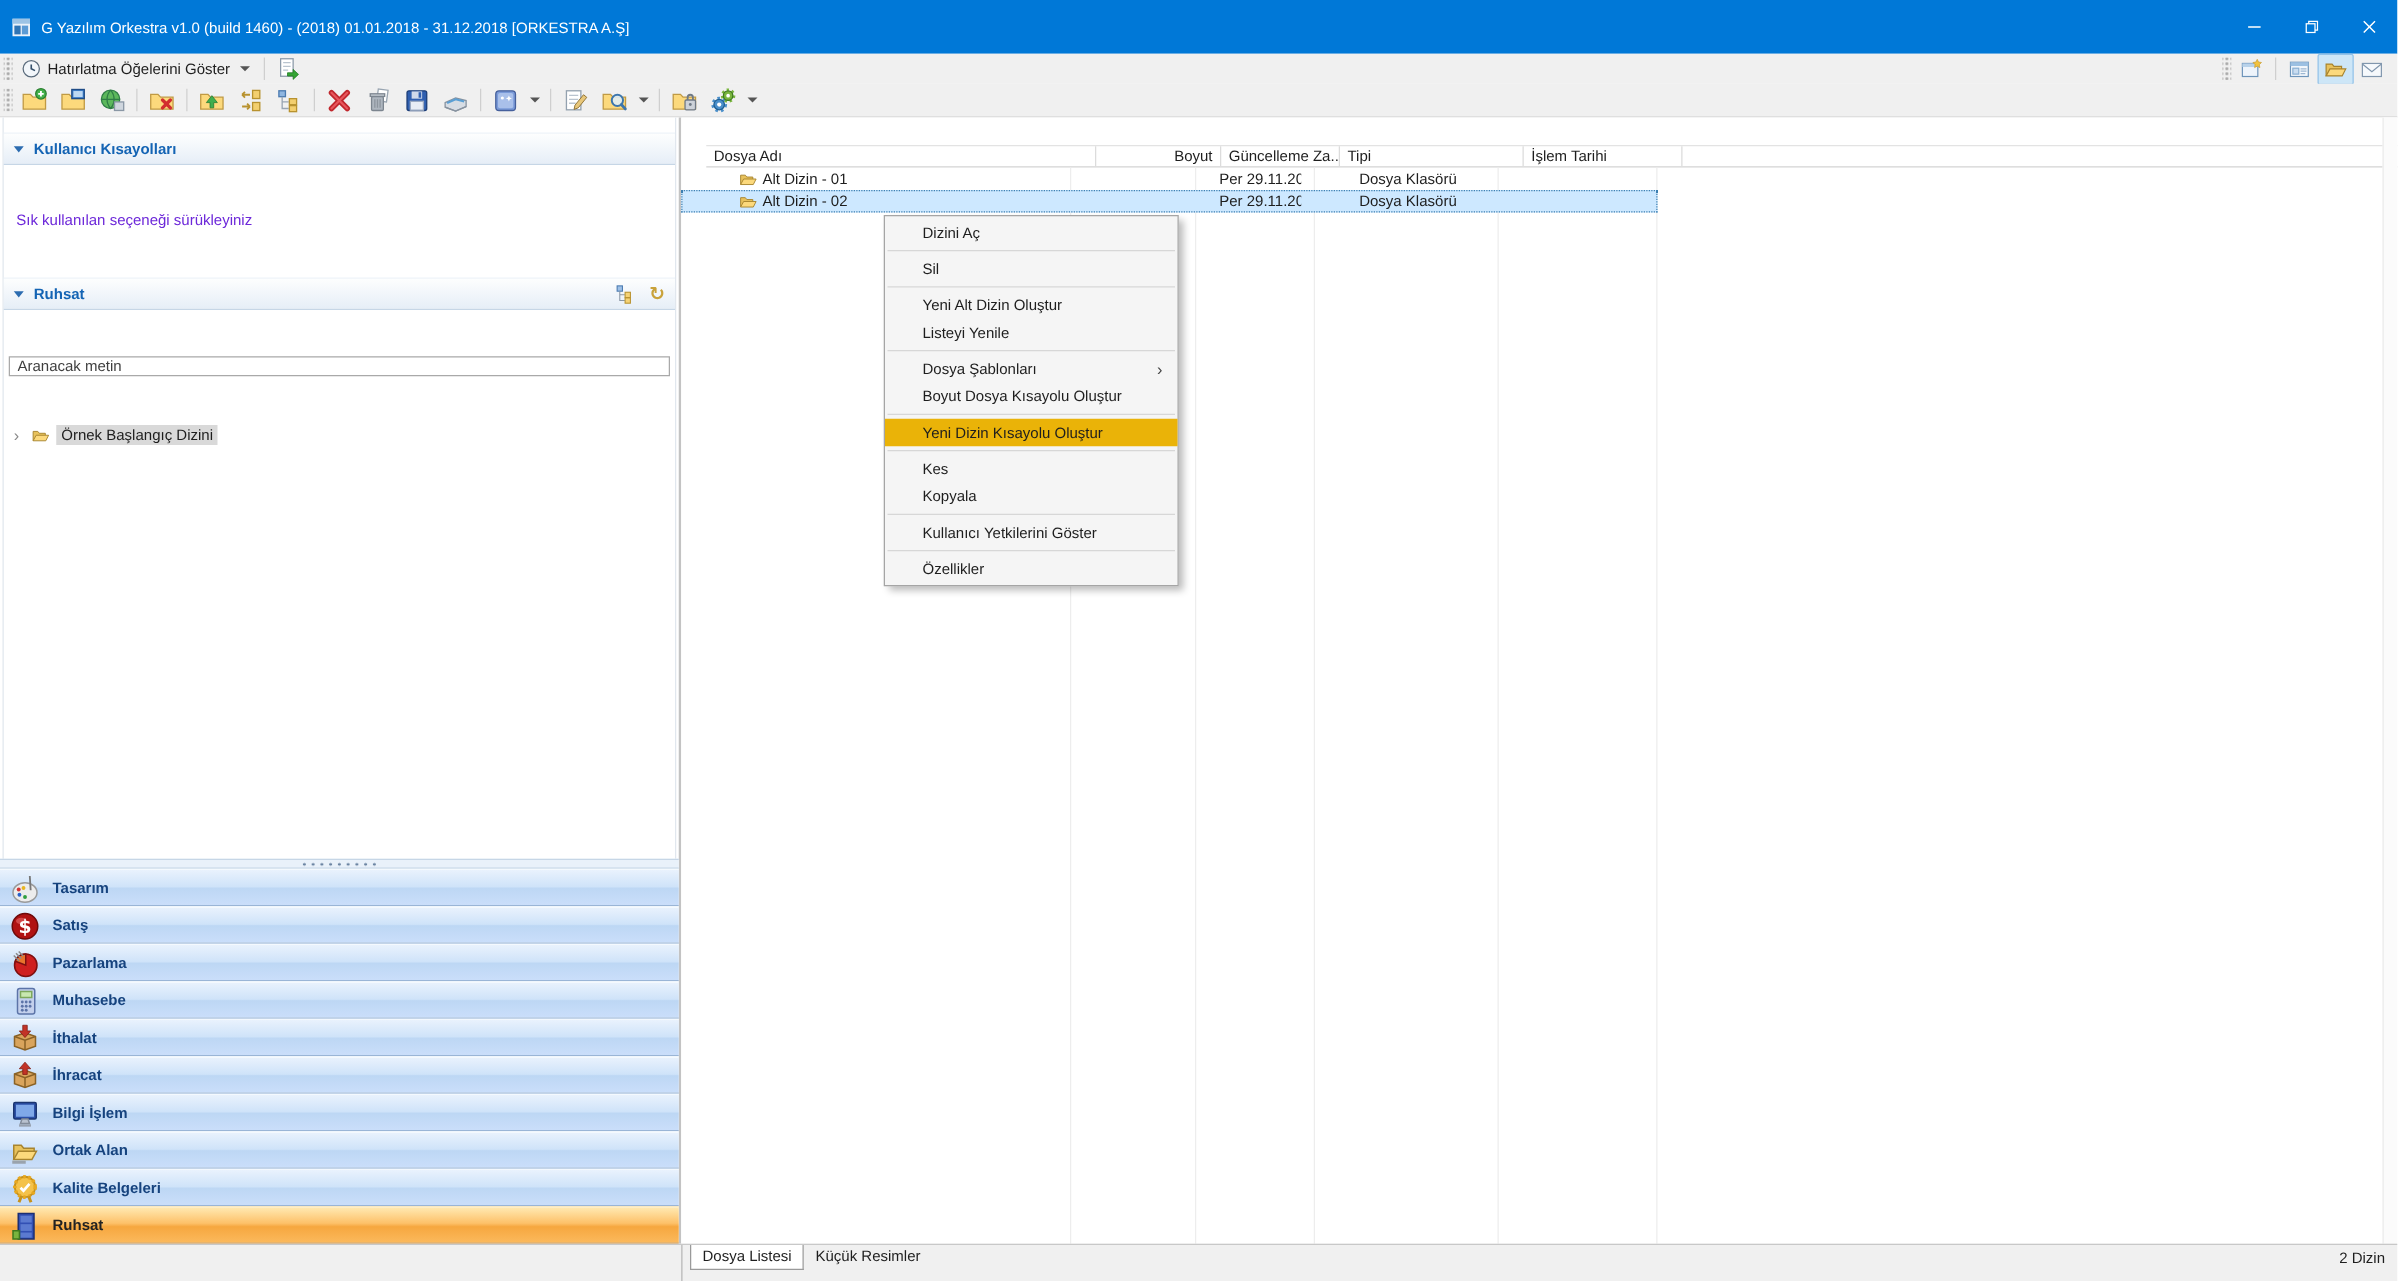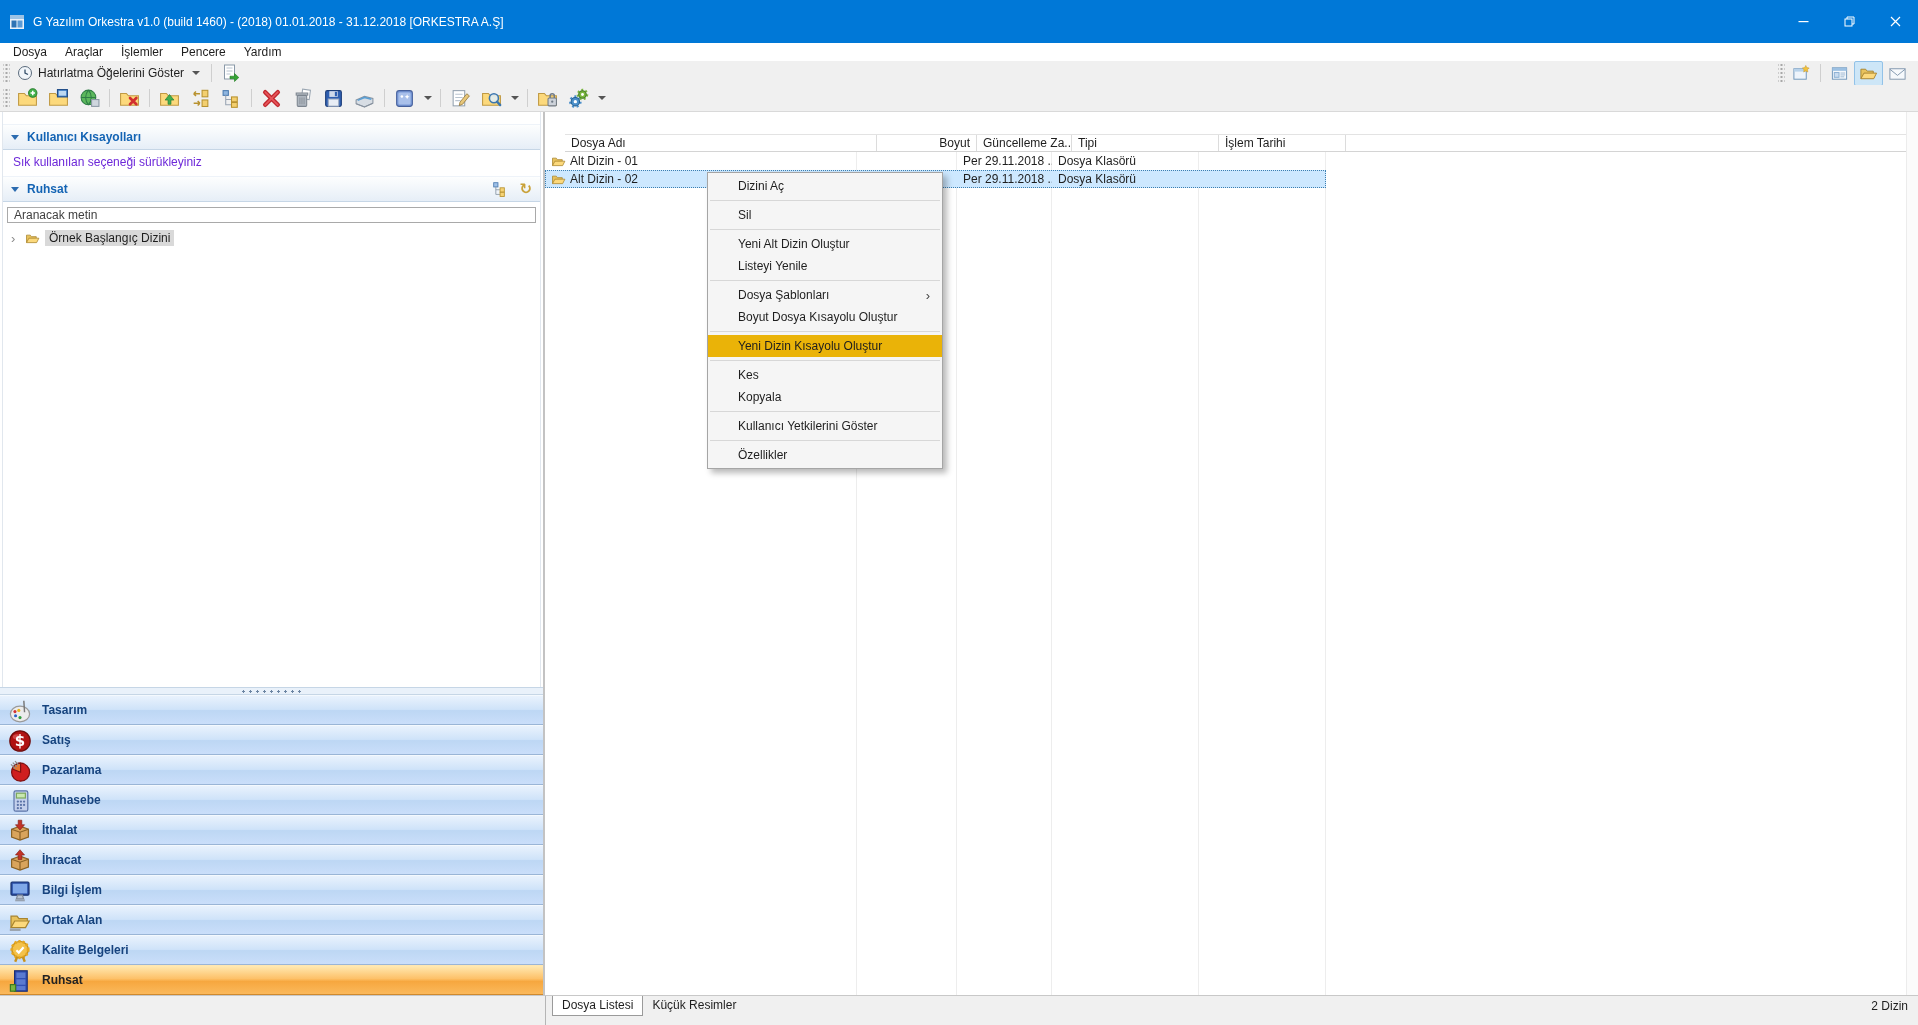--- a/index.html
+++ b/index.html
@@ -31,21 +31,21 @@
   .caret { width:0; height:0; border-left:4px solid transparent; border-right:4px solid transparent;
     border-top:4px solid #555; margin:0 2px; }
   .caret-btn { padding:2px 2px; display:flex; align-items:center; }
   .tb-spacer { flex:1; }
 
   
   .content { flex:1; display:flex; min-height:0; position:relative; }
 
   
   .left-panel { width:545px; flex:none; border-right:2px solid #c3c3c3; display:flex; flex-direction:column; background:#fff; }
-  .left-inner { flex:1; display:flex; flex-direction:column; margin:0 2px; border-left:1px solid #e1e7ee; border-right:1px solid #e1e7ee; min-height:0; }
+  .left-inner { flex:1; display:flex; flex-direction:column; margin:0 2px; border-left:1px solid #e1e7ee; border-right:1px solid #e1e7ee; min-height:0;gap:32px; }
   .group-header { height:26px; margin-top:12px; display:flex; align-items:center; padding:0 8px;
     background:linear-gradient(180deg,#fdfefe,#e6eef7); border-bottom:1px solid #c6d6e6; border-top:1px solid #eef3f9;
     color:#1464b4; font-weight:bold; }
   .group-header.first { margin-top:12px; }
   .group-header.second { margin-top:2px; }
   .tri { width:0; height:0; border-left:4px solid transparent; border-right:4px solid transparent;
     border-top:5px solid #2c6cb0; margin-right:8px; }
   .hdr-tools { margin-left:auto; display:flex; align-items:center; gap:10px; }
   .hdr-tools .ico { display:inline-flex; }
   .refresh-glyph { color:#c9a23a; font-weight:bold; font-size:15px; line-height:1; font-family:"DejaVu Sans",sans-serif; }
@@ -75,21 +75,21 @@
 
   
   .main-panel { flex:1; display:flex; flex-direction:column; background:#fff; position:relative; min-width:0; }
   .list-header { height:18px; margin-top:22px; display:flex; border-top:1px solid #e3e3e3; border-bottom:1px solid #d4d4d4; flex:none;margin-left:20px; }
   .hcell { display:flex; align-items:center; padding:0 6px; border-right:1px solid #dcdcdc; white-space:nowrap; overflow:hidden; }
   .hcell.right { justify-content:flex-end; }
   .list-body { flex:1; position:relative; }
   .gridline { position:absolute; top:0; bottom:0; width:1px; background:#ededed; }
   .frow { height:18px; display:flex; align-items:center; position:relative; width:781px; }
   .frow.selected { background:#cde8ff; outline:1px dotted #3c7fb1; outline-offset:-1px; }
-  .fcell { display:flex; align-items:center; padding:0 6px; height:100%; white-space:nowrap; overflow:hidden; }
+  .fcell { display:flex; align-items:center; padding:0 6px; height:100%; white-space:nowrap; overflow:hidden;margin-left:40px; }
   .fcell .ico { display:inline-flex; margin-right:4px; flex:none; }
   .scroll-strip { position:absolute; top:0; right:0; bottom:0; width:12px; background:#fbfbfb; border-left:1px solid #ececec; }
 
   
   .context-menu { position:absolute; left:707px; top:172px; width:236px; background:#f5f5f5;
     border:1px solid #a5a5a5; box-shadow:4px 4px 6px rgba(0,0,0,.28); z-index:50; padding:2px 0; }
   .cm-item { height:22px; display:flex; align-items:center; padding:0 12px 0 30px; white-space:nowrap; }
   .cm-item.highlight { background:#eab308; }
   .cm-sub { margin-left:auto; color:#444; font-size:13px; }
   .cm-sep { height:1px; background:#d7d7d7; margin:3px 2px; }
@@ -130,27 +130,20 @@
           </svg>
         </div>
       <div class="wc">
           <svg width="11" height="11" viewBox="0 0 11 11">
             <path d="M1 1 L10 10 M10 1 L1 10" stroke="#fff" stroke-width="1.2"></path>
           </svg>
         </div>
     </div>
   </div>
 
-  <div class="menubar" id="menubar">
-      <span class="menu-item">Dosya</span>
-      <span class="menu-item">Araçlar</span>
-      <span class="menu-item">İşlemler</span>
-      <span class="menu-item">Pencere</span>
-      <span class="menu-item">Yardım</span>
-    </div>
 
   <div class="toolbar1">
     <span class="grip"></span>
     <div class="tb-btn">
       <span class="ico" id="clockIcon">
           <svg width="16" height="16" viewBox="0 0 16 16">
             <circle cx="8" cy="8" r="6.5" fill="#f2f6fa" stroke="#5a6b7c"></circle>
             <path d="M8 4.5 V8 L11 9.5" stroke="#35506b" fill="none" stroke-width="1.3"></path>
           </svg>
         </span>

